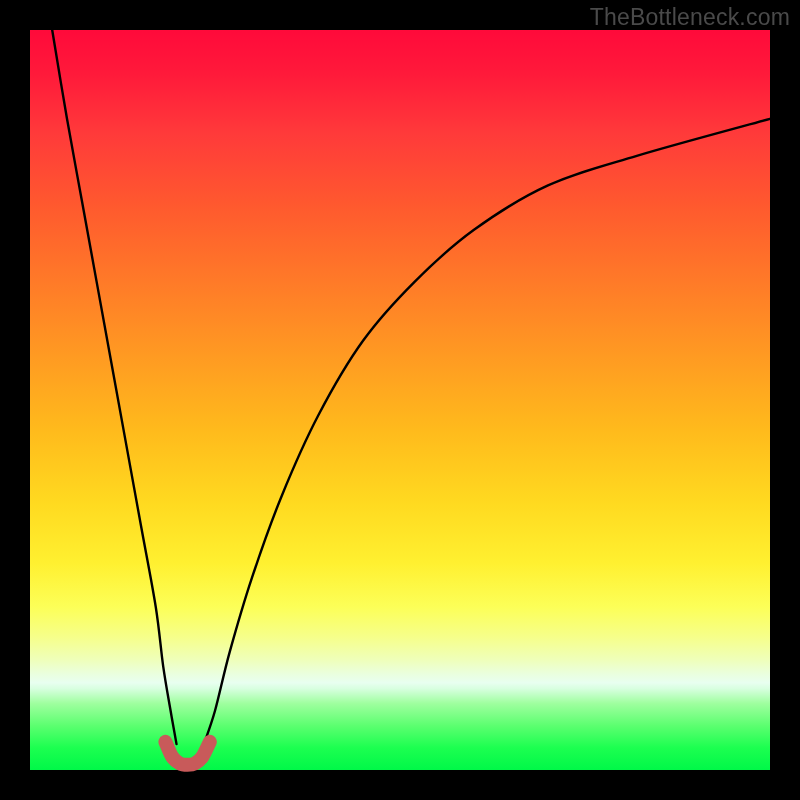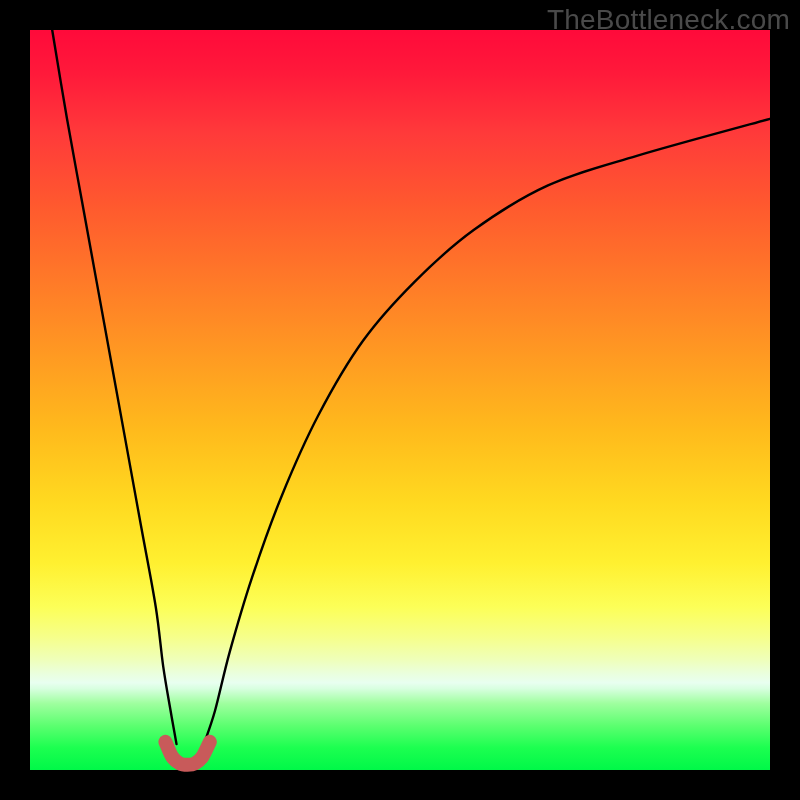--- a/index.html
+++ b/index.html
@@ -46,21 +46,21 @@
       #5cff70 94%,
       #1cff50 97%,
       #00f848 100%
     );
   }
   .watermark {
     position: absolute;
     top: 4px;
     right: 10px;
     color: #4a4a4a;
-    font-size: 28px;
+    font-size: 23px;
     letter-spacing: 0.2px;
     font-weight: 500;
   }
   svg.curve {
     position: absolute;
     top: 0;
     left: 0;
     width: 740px;
     height: 740px;
     overflow: visible;

